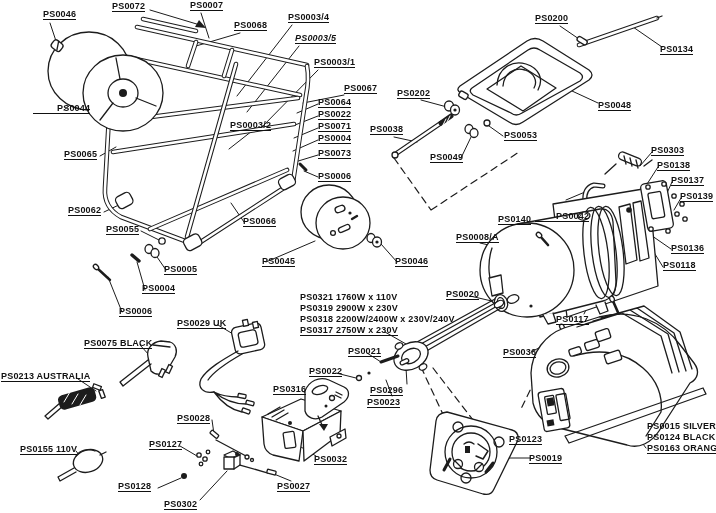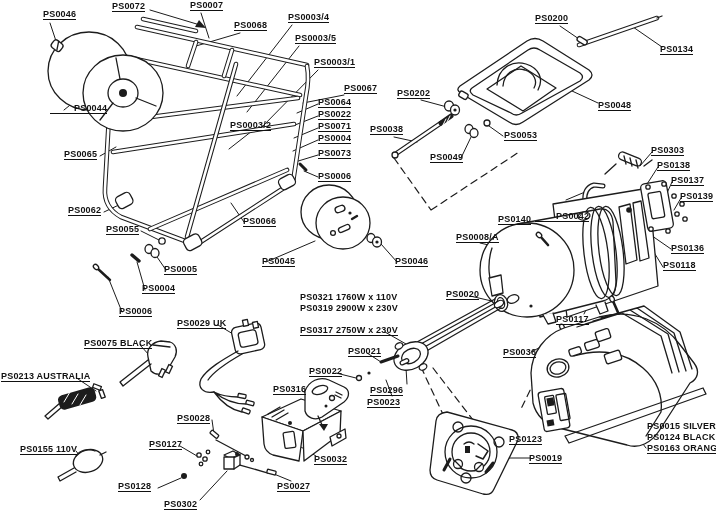--- a/index.html
+++ b/index.html
@@ -330,38 +330,38 @@
     </g>
   </g>
 </svg>
 
 <div id="labels">
       <div class="lbl u" style="left: 43px; top: 9px;">PS0046</div>
       <div class="lbl u" style="left: 112px; top: 1px;">PS0072</div>
       <div class="lbl u" style="left: 190px; top: 0px;">PS0007</div>
       <div class="lbl u" style="left: 234px; top: 20px;">PS0068</div>
       <div class="lbl u" style="left: 288px; top: 12px;">PS0003/4</div>
-      <div class="lbl u" style="left: 295px; top: 33px;">PS0003/5</div>
+      <div class="lbl u" style="left: 295px; top: 33px; font-style: italic;">PS0003/5</div>
       <div class="lbl u" style="left: 314px; top: 57px;">PS0003/1</div>
       <div class="lbl u" style="left: 344px; top: 83px;">PS0067</div>
       <div class="lbl u" style="left: 535px; top: 13px;">PS0200</div>
       <div class="lbl u" style="left: 660px; top: 44px;">PS0134</div>
       <div class="lbl u" style="left: 598px; top: 100px;">PS0048</div>
       <div class="lbl u" style="left: 397px; top: 88px;">PS0202</div>
       <div class="lbl u" style="left: 370px; top: 124px;">PS0038</div>
       <div class="lbl u" style="left: 318px; top: 97px;">PS0064</div>
       <div class="lbl u" style="left: 318px; top: 109px;">PS0022</div>
       <div class="lbl u" style="left: 318px; top: 121px;">PS0071</div>
       <div class="lbl u" style="left: 318px; top: 133px;">PS0004</div>
       <div class="lbl u" style="left: 318px; top: 148px;">PS0073</div>
       <div class="lbl u" style="left: 318px; top: 171px;">PS0006</div>
       <div class="lbl u" style="left: 230px; top: 120px; text-align: center;">PS0003/2</div>
       <div class="lbl u" style="left: 430px; top: 152px;">PS0049</div>
       <div class="lbl u" style="left: 504px; top: 130px;">PS0053</div>
-      <div class="lbl u" style="left: 50px; top: 103px; padding-left: 24px;">PS0044</div>
+      <div class="lbl u" style="left: 33px; top: 103px; padding-left: 24px;">PS0044</div>
       <div class="lbl u" style="left: 64px; top: 149px;">PS0065</div>
       <div class="lbl u" style="left: 68px; top: 205px;">PS0062</div>
       <div class="lbl u" style="left: 106px; top: 224px;">PS0055</div>
       <div class="lbl u" style="left: 164px; top: 264px;">PS0005</div>
       <div class="lbl u" style="left: 142px; top: 283px;">PS0004</div>
       <div class="lbl u" style="left: 119px; top: 306px;">PS0006</div>
       <div class="lbl u" style="left: 243px; top: 216px;">PS0066</div>
       <div class="lbl u" style="left: 262px; top: 256px;">PS0045</div>
       <div class="lbl u" style="left: 395px; top: 256px;">PS0046</div>
       <div class="lbl u" style="left: 535px; top: 211px; padding-left: 21px;">PS0042</div>
@@ -371,20 +371,21 @@
       <div class="lbl u" style="left: 680px; top: 191px;">PS0139</div>
       <div class="lbl u" style="left: 671px; top: 243px;">PS0136</div>
       <div class="lbl u" style="left: 663px; top: 260px;">PS0118</div>
       <div class="lbl u" style="left: 498px; top: 214px;">PS0140</div>
       <div class="lbl u" style="left: 456px; top: 232px;">PS0008/A</div>
       <div class="lbl u" style="left: 446px; top: 289px;">PS0020</div>
       <div class="lbl u" style="left: 556px; top: 314px;">PS0117</div>
       <div class="lbl u" style="left: 503px; top: 347px;">PS0036</div>
       <div class="lbl" style="left: 300px; top: 292px;">PS0321 1760W x 110V</div>
       <div class="lbl" style="left: 300px; top: 303px;">PS0319 2900W x 230V</div>
+      <div class="lbl" style="left: 300px; top: 314px;">PS0318 2200W/2400W x 230V/240V</div>
       <div class="lbl u" style="left: 300px; top: 325px;">PS0317 2750W x 230V</div>
       <div class="lbl u" style="left: 348px; top: 346px;">PS0021</div>
       <div class="lbl u" style="left: 309px; top: 366px;">PS0022</div>
       <div class="lbl u" style="left: 370px; top: 385px;">PS0296</div>
       <div class="lbl u" style="left: 367px; top: 397px;">PS0023</div>
       <div class="lbl u" style="left: 177px; top: 318px;">PS0029 UK</div>
       <div class="lbl u" style="left: 84px; top: 338px;">PS0075 BLACK</div>
       <div class="lbl u" style="left: 1px; top: 371px;">PS0213 AUSTRALIA</div>
       <div class="lbl u" style="left: 20px; top: 444px;">PS0155 110V</div>
       <div class="lbl u" style="left: 177px; top: 413px;">PS0028</div>

